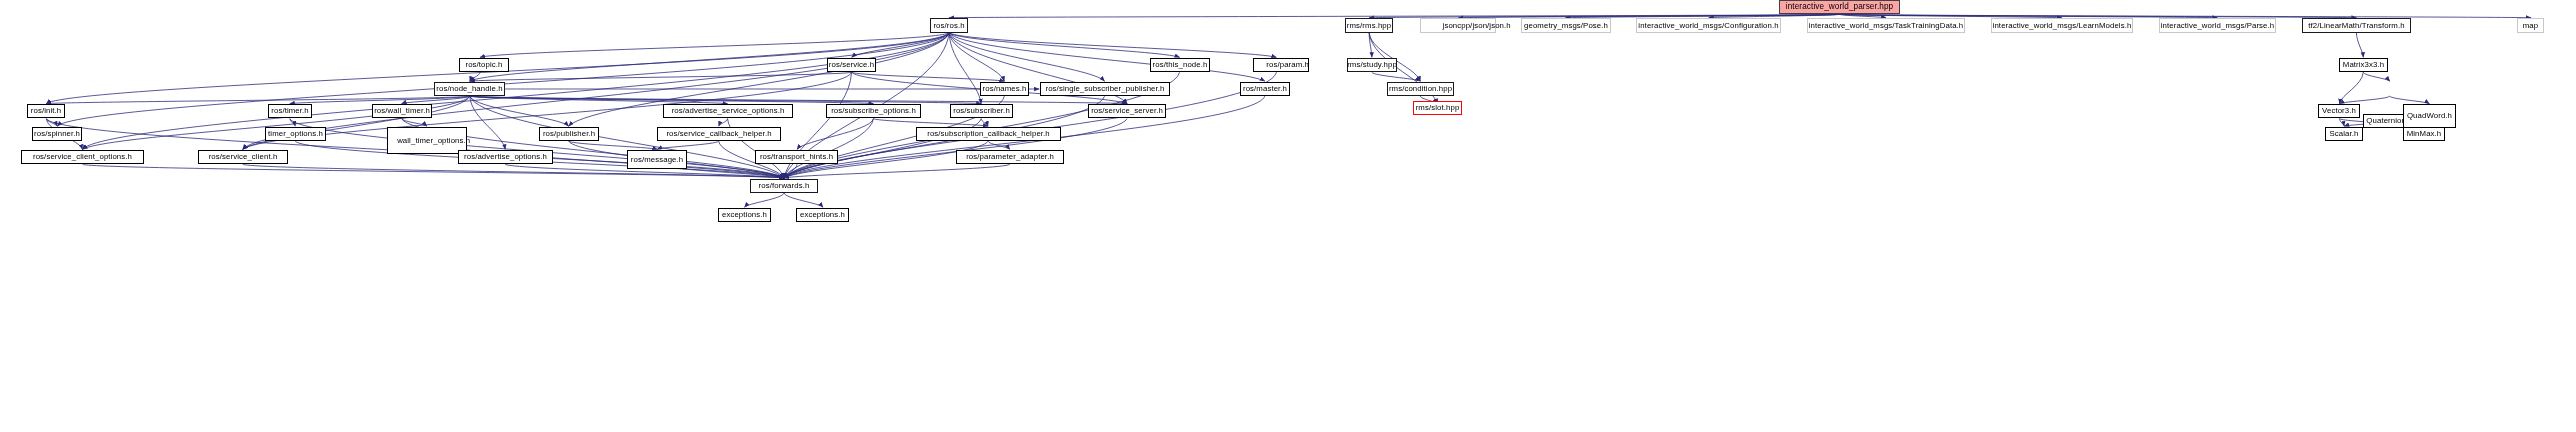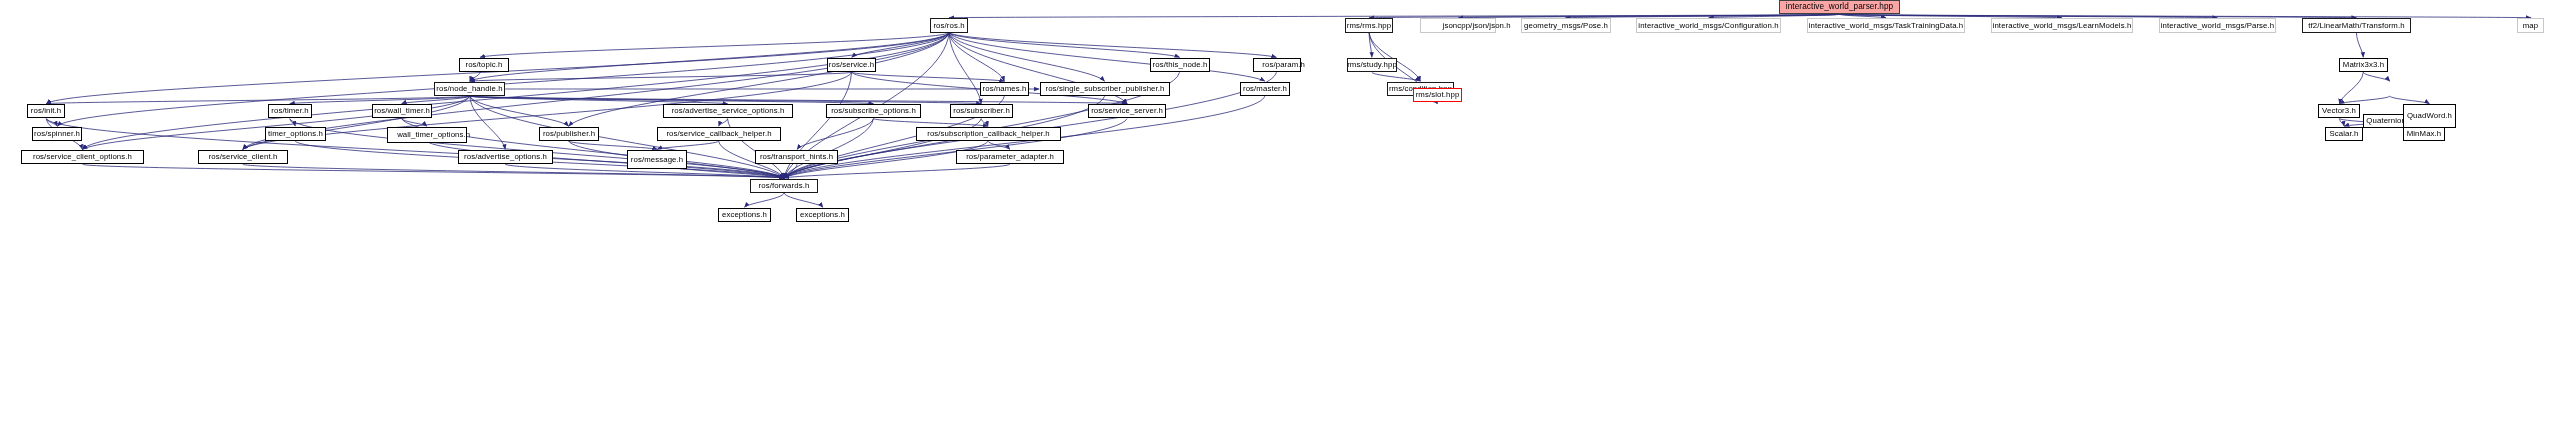--- a/index.html
+++ b/index.html
@@ -178,42 +178,42 @@
       <div class="node light" style="left: 1521px; top: 18.4px; width: 90px; height: 14.3px;">geometry_msgs/Pose.h</div>
       <div class="node light" style="left: 1636px; top: 18.4px; width: 145px; height: 14.3px;">interactive_world_msgs/Configuration.h</div>
       <div class="node light" style="left: 1807px; top: 18.4px; width: 158px; height: 14.3px;">interactive_world_msgs/TaskTrainingData.h</div>
       <div class="node light" style="left: 1991px; top: 18.4px; width: 142px; height: 14.3px;">interactive_world_msgs/LearnModels.h</div>
       <div class="node light" style="left: 2159px; top: 18.4px; width: 117px; height: 14.3px;">interactive_world_msgs/Parse.h</div>
       <div class="node thick" style="left: 2302px; top: 18.4px; width: 109px; height: 14.3px;">tf2/LinearMath/Transform.h</div>
       <div class="node light" style="left: 2517px; top: 18.4px; width: 27px; height: 14.3px;">map</div>
       <div class="node" style="left: 459px; top: 58px; width: 50px; height: 14.3px;">ros/topic.h</div>
       <div class="node" style="left: 827px; top: 58px; width: 49px; height: 14.3px;">ros/service.h</div>
       <div class="node" style="left: 1150px; top: 58px; width: 60px; height: 14.3px;">ros/this_node.h</div>
-      <div class="node" style="left: 1253px; top: 58px; width: 48px; height: 14.3px; padding-left: 16px;">ros/param.h</div>
+      <div class="node" style="left: 1253px; top: 58px; width: 56px; height: 14.3px; padding-left: 16px;">ros/param.h</div>
       <div class="node thick" style="left: 1347px; top: 58px; width: 50px; height: 14.3px;">rms/study.hpp</div>
       <div class="node" style="left: 2339px; top: 58px; width: 49px; height: 14.3px;">Matrix3x3.h</div>
       <div class="node thick" style="left: 434px; top: 82px; width: 71px; height: 14.3px;">ros/node_handle.h</div>
       <div class="node" style="left: 980px; top: 82px; width: 49px; height: 14.3px;">ros/names.h</div>
       <div class="node" style="left: 1040px; top: 82px; width: 130px; height: 14.3px;">ros/single_subscriber_publisher.h</div>
       <div class="node" style="left: 1240px; top: 82px; width: 50px; height: 14.3px;">ros/master.h</div>
       <div class="node thick" style="left: 1387px; top: 82px; width: 67px; height: 14.3px;">rms/condition.hpp</div>
       <div class="node" style="left: 2363px; top: 82px; width: 53px; height: 14.3px; margin-top: 32px;">Quaternion.h</div>
       <div class="node" style="left: 27px; top: 104px; width: 38px; height: 14.3px;">ros/init.h</div>
       <div class="node" style="left: 268px; top: 104px; width: 44px; height: 14.3px;">ros/timer.h</div>
       <div class="node" style="left: 372px; top: 104px; width: 60px; height: 14.3px;">ros/wall_timer.h</div>
       <div class="node" style="left: 663px; top: 104px; width: 130px; height: 14.3px;">ros/advertise_service_options.h</div>
       <div class="node" style="left: 826px; top: 104px; width: 95px; height: 14.3px;">ros/subscribe_options.h</div>
       <div class="node" style="left: 950px; top: 104px; width: 63px; height: 14.3px;">ros/subscriber.h</div>
       <div class="node" style="left: 1088px; top: 104px; width: 78px; height: 14.3px;">ros/service_server.h</div>
-      <div class="node red" style="left: 1413px; top: 88px; width: 49px; height: 14.3px;">rms/slot.hpp</div>
+      <div class="node red" style="left: 1413px; top: 101px; width: 49px; height: 14.3px;">rms/slot.hpp</div>
       <div class="node" style="left: 2318px; top: 104px; width: 42px; height: 14.3px;">Vector3.h</div>
       <div class="node" style="left: 2403px; top: 104px; width: 53px; height: 24px;">QuadWord.h</div>
       <div class="node" style="left: 32px; top: 127px; width: 50px; height: 14.3px;">ros/spinner.h</div>
       <div class="node" style="left: 265px; top: 127px; width: 61px; height: 14.3px;">timer_options.h</div>
-      <div class="node" style="left: 387px; top: 127px; width: 80px; height: 16px; padding-left: 16px;">wall_timer_options.h</div>
+      <div class="node" style="left: 387px; top: 127px; width: 80px; height: 27px; padding-left: 16px;">wall_timer_options.h</div>
       <div class="node" style="left: 539px; top: 127px; width: 60px; height: 14.3px;">ros/publisher.h</div>
       <div class="node" style="left: 657px; top: 127px; width: 124px; height: 14.3px;">ros/service_callback_helper.h</div>
       <div class="node" style="left: 916px; top: 127px; width: 145px; height: 14.3px;">ros/subscription_callback_helper.h</div>
       <div class="node" style="left: 2325px; top: 127px; width: 38px; height: 14.3px;">Scalar.h</div>
       <div class="node" style="left: 2403px; top: 127px; width: 42px; height: 14.3px;">MinMax.h</div>
       <div class="node" style="left: 21px; top: 150px; width: 123px; height: 14.3px;">ros/service_client_options.h</div>
       <div class="node" style="left: 198px; top: 150px; width: 90px; height: 14.3px;">ros/service_client.h</div>
       <div class="node" style="left: 458px; top: 150px; width: 95px; height: 14.3px;">ros/advertise_options.h</div>
       <div class="node" style="left: 627px; top: 150px; width: 60px; height: 19px;">ros/message.h</div>
       <div class="node" style="left: 755px; top: 150px; width: 83px; height: 14.3px;">ros/transport_hints.h</div>

